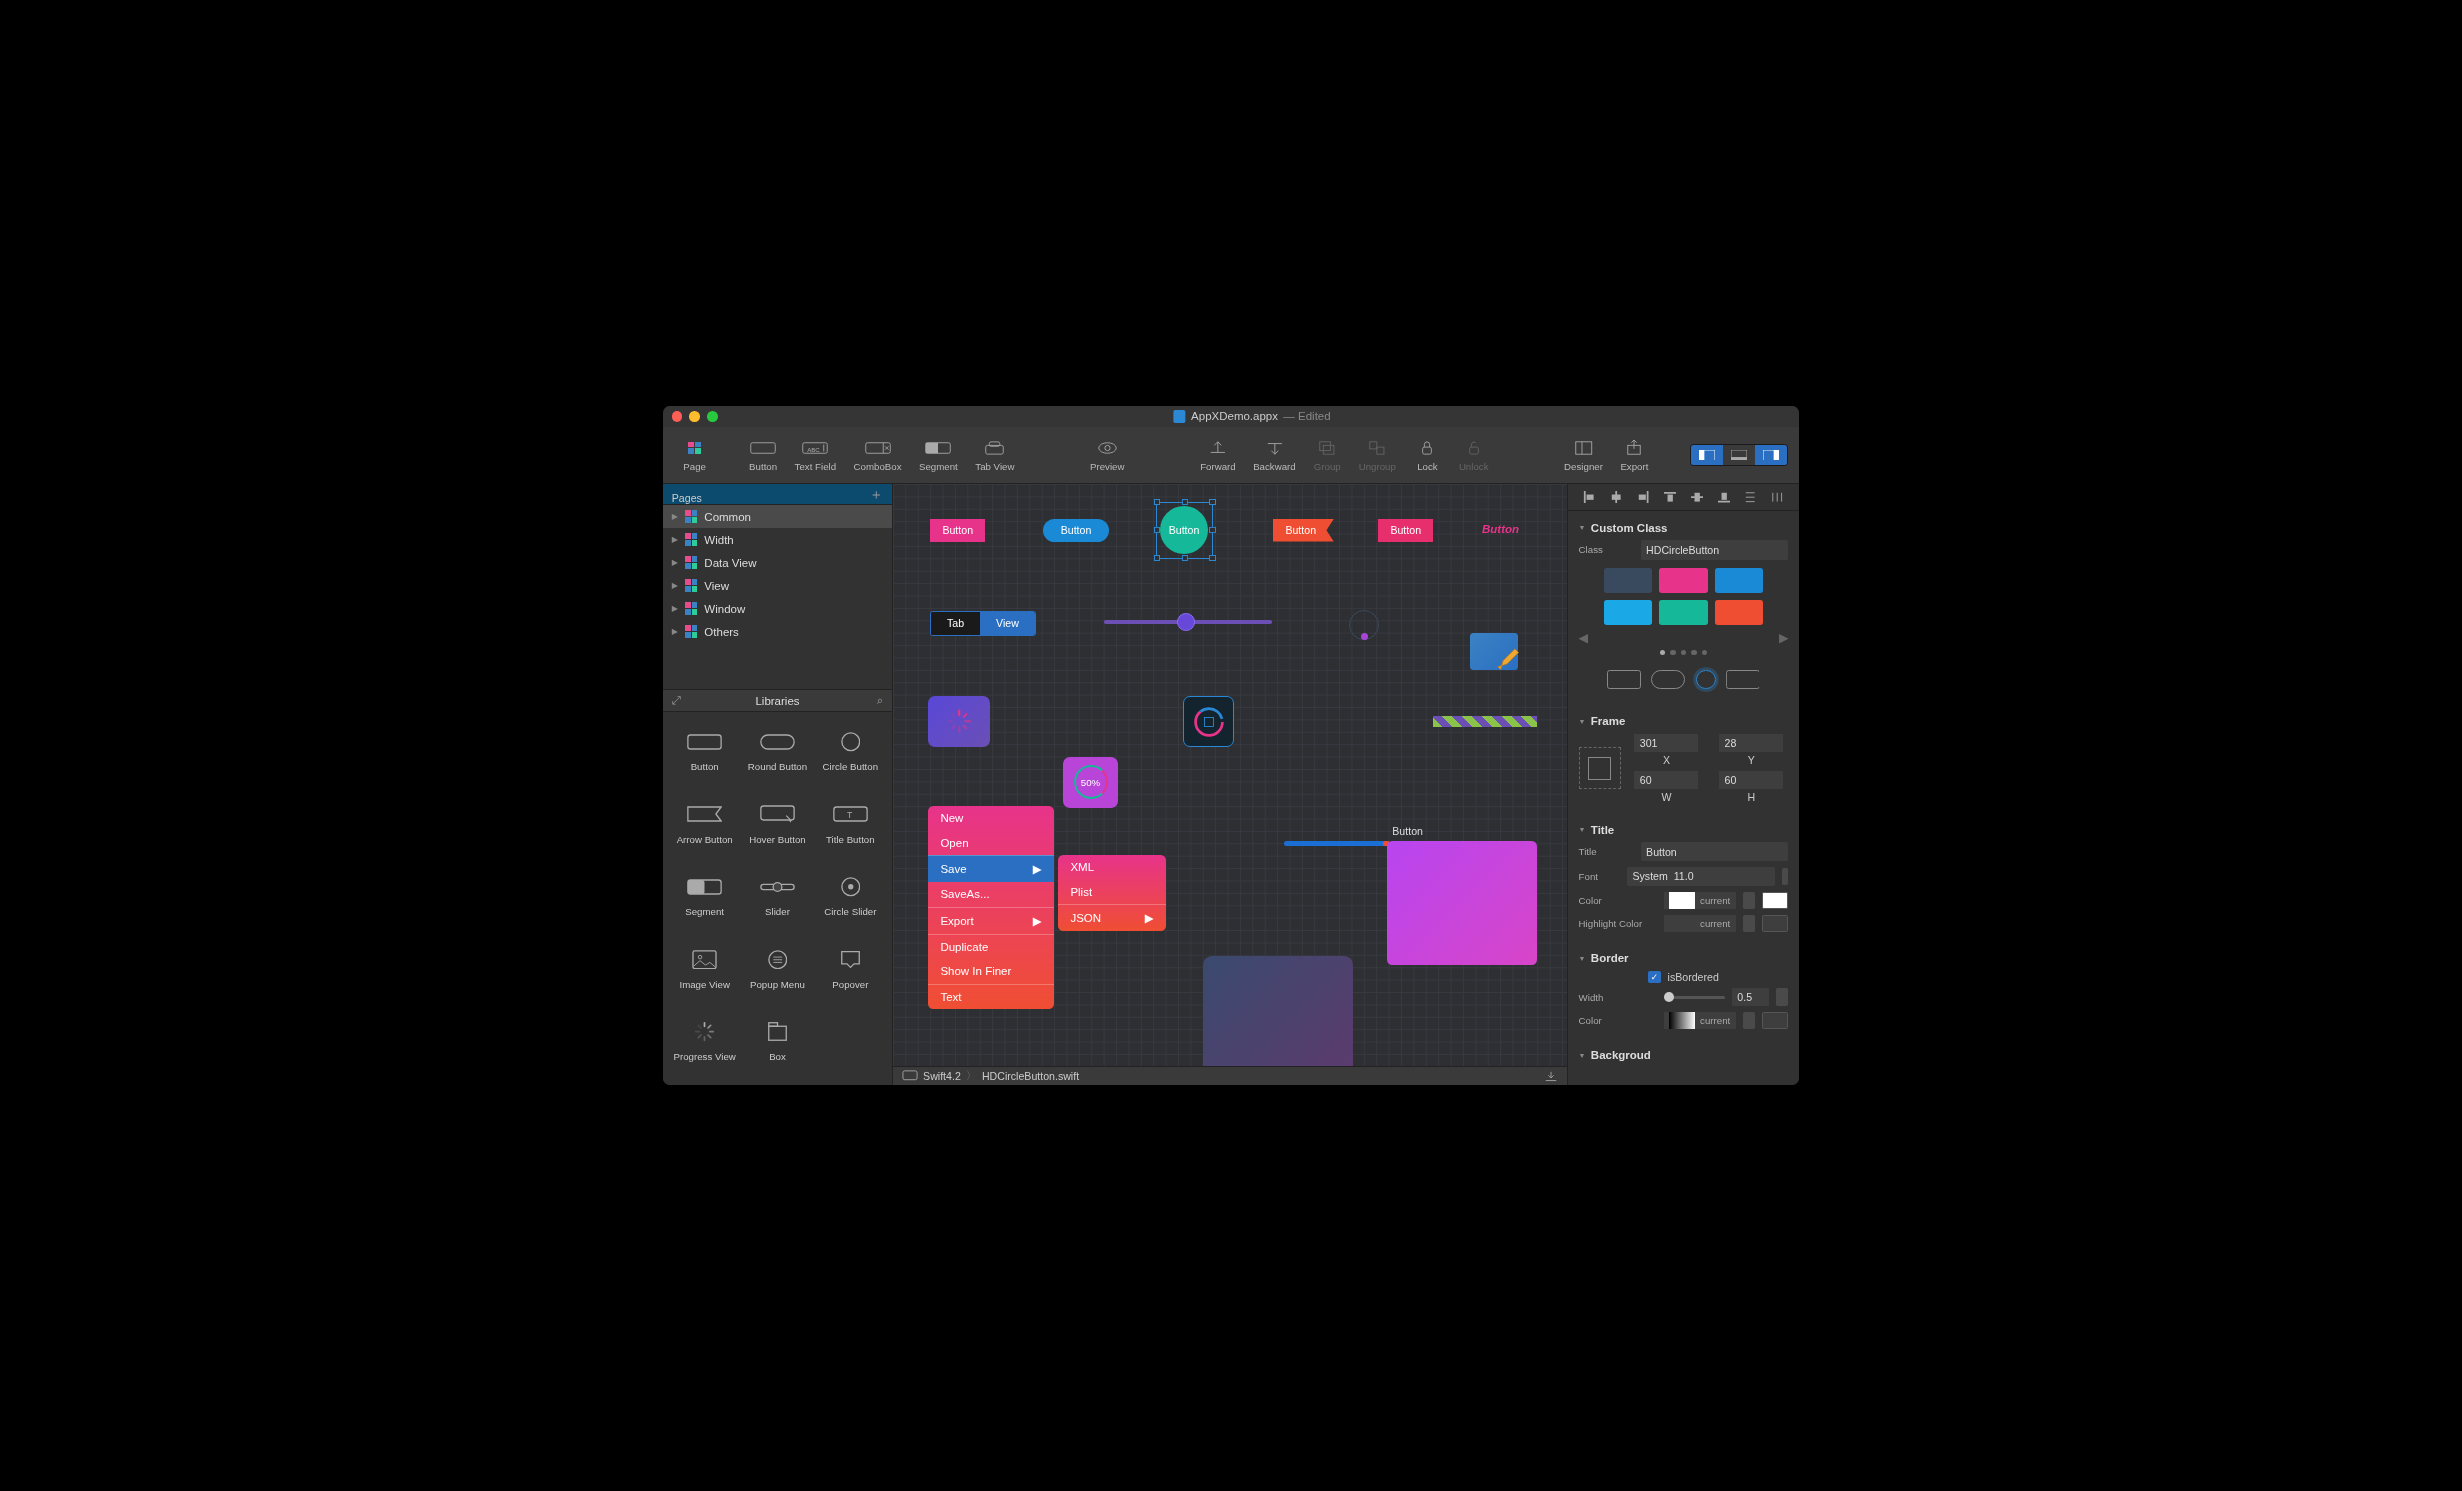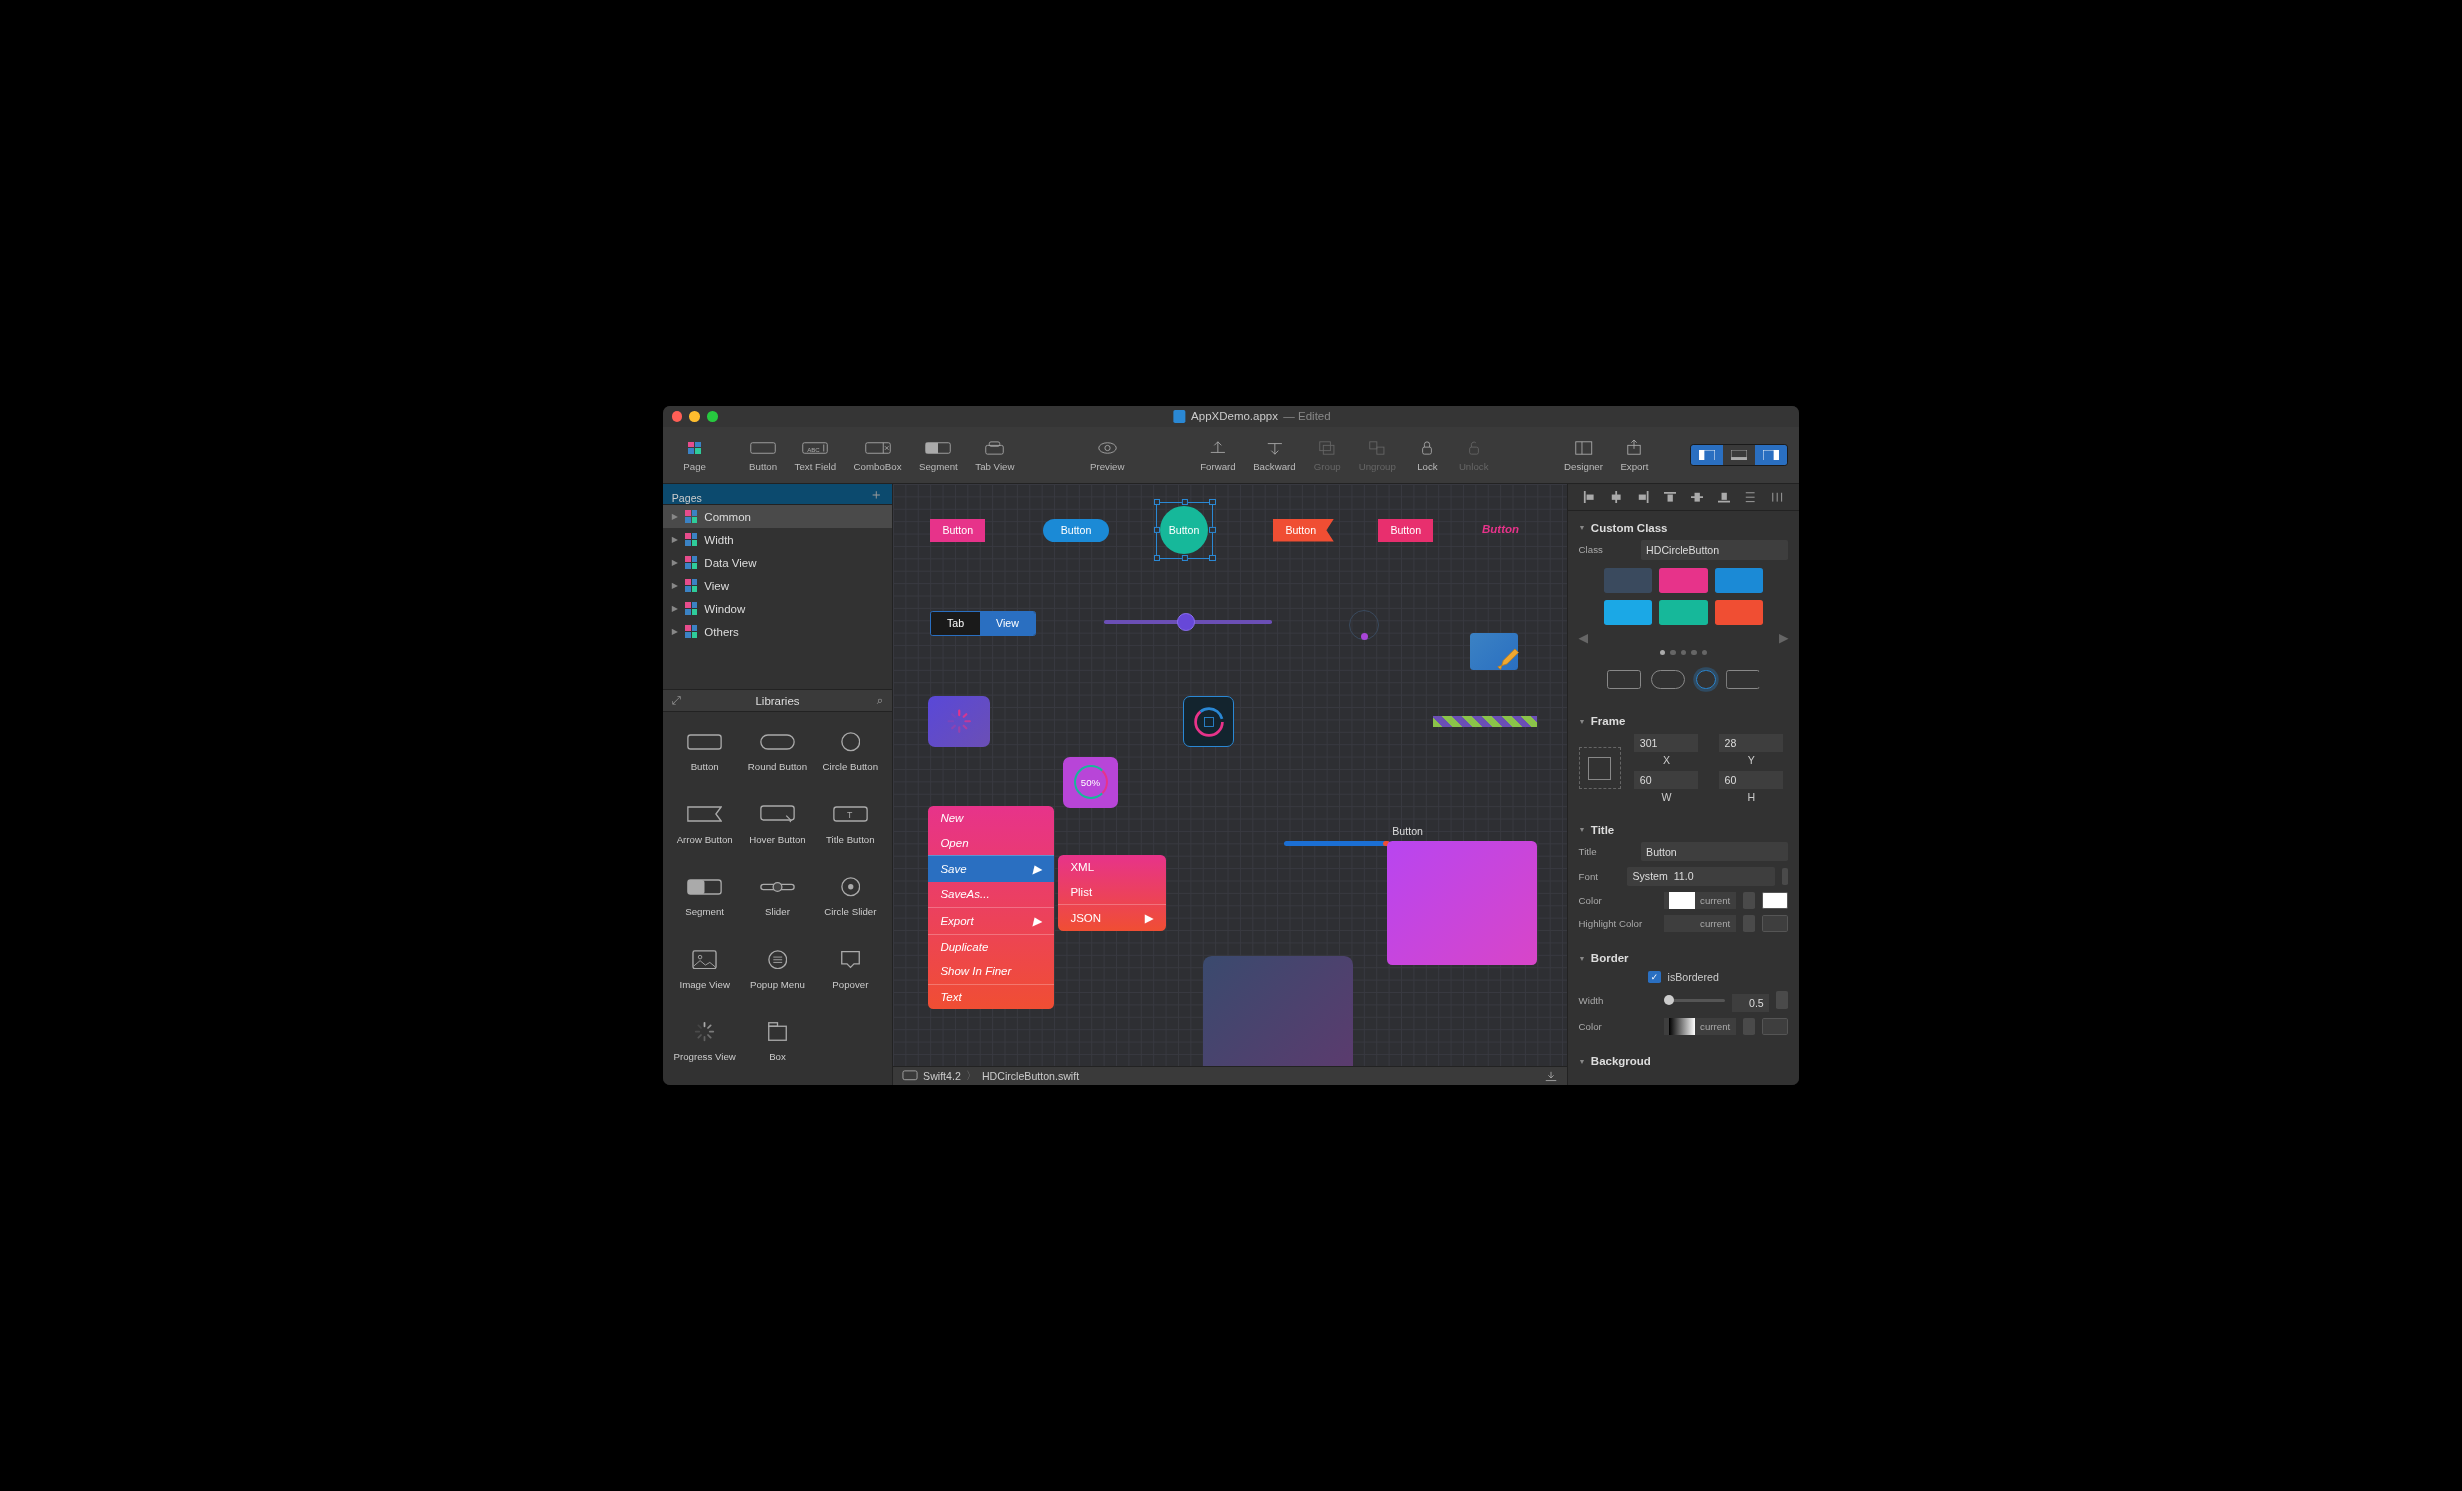--- a/index.html
+++ b/index.html
@@ -56,21 +56,21 @@
 .c-slider::after{content:'';position:absolute;width:7px;height:7px;background:#a845d8;border-radius:50%;bottom:-1.8px;left:10.6px}
 .imgview { width:48px; height:37px; background:linear-gradient(135deg,#3b82c4,#2a6fc1); border-radius:3.5px; position:relative; }
 .pencil { position:absolute; right:-3.5px; bottom:-3.5px; width:25px; height:25px; }
 .prog1 { width:62px; height:51px; background:linear-gradient(135deg,#5948d8,#6b4fb5); border-radius:7px; display:flex; align-items:center; justify-content:center; }
 .prog2 { width:55px; height:51px; background:#b845d8; border-radius:7px; display:flex; align-items:center; justify-content:center; position:relative; }
 .prog2-ring{width:34px;height:34px;border:2.7px solid #16b89a;border-right-color:#e7338a;border-radius:50%;display:flex;align-items:center;justify-content:center;color:#fff;font-size:9.7px}
 .prog3 { width:51px; height:51px; background:#13242e; border:0.9px solid #2a88d4; border-radius:7px; display:flex; align-items:center; justify-content:center; }
 .bar { width:106px; height:5.3px; background:#1b6fd4; border-radius:2.7px; position:relative; }
 .bar::after{content:'';position:absolute;right:0;width:7px;height:5.3px;background:#f04e33;border-radius:2.7px}
 .stripes { width:104px; height:10.6px; background:repeating-linear-gradient(45deg,#8bc34a 0 7px,#6b4fb5 7px 14px); }
-.menu { width:126px; background:linear-gradient(180deg,#e7338a,#f04e33); border-radius:5.3px; overflow:hidden; font-size:11.5px; color:#fff;font-style:italic; }
+.menu { width:126px; background:linear-gradient(180deg,#e7338a,#f04e33); border-radius:5.3px; overflow:hidden; font-size:11.5px; color:#fff; }
 .menu-item { padding:6.2px 12.4px; display:flex; justify-content:space-between; align-items:center; }
 .menu-item.hl { background:#2a6fc1; }
 .menu-sep { border-top:0.9px solid rgba(255,255,255,.25); }
 .submenu { width:108px; background:linear-gradient(180deg,#e7338a,#f04e33); border-radius:5.3px; overflow:hidden; font-size:11.5px; color:#fff; }
 .popover { width:150px; height:133px; background:linear-gradient(135deg,#3a4a6e,#5e3a6e); border-radius:8.8px; position:relative; }
 .popover::after{content:'';position:absolute;bottom:-12.4px;left:50%;transform:translateX(-50%);border:8.8px solid transparent;border-top-color:#4e3a6e}
 .box-grad { width:150px; height:124px; background:linear-gradient(135deg,#b845f0,#d845c8); border-radius:5.3px; }
 .box-label { position:absolute; top:-16px; left:5.3px; color:#ddd; font-size:10.6px; }
 .breadcrumb { position:absolute; bottom:0; left:0; right:0; height:19.5px; background:#3a3a3a; display:flex; align-items:center; padding:0 8.8px; gap:5.3px; color:#ccc; font-size:10.6px; border-top:0.9px solid #222; }
 .right-panel { width:232px; background:#323232; border-left:0.9px solid #222; overflow:auto; color:#ccc; font-size:10.6px; }
@@ -759,21 +759,21 @@
 
       <div class="section">
         <div class="section-h">Border</div>
         <div class="prop-row" style="justify-content:center">
             <div class="check">✓</div>
             <span>isBordered</span>
           </div>
         <div class="prop-row">
             <div class="prop-label">Width</div>
             <div class="width-slider"></div>
-            <input class="small-input" style="width: 37px; text-align: right; margin-top: 6px;" value="0.5">
+            <input class="small-input" style="width: 37px; text-align: left;" value="0.5">
             <div class="stepper"></div>
           </div>
         <div class="prop-row">
             <div class="prop-label">Color</div>
             <div class="color-current">
               <div style="flex:1;height:100%;background:linear-gradient(90deg,#000,#fff);margin-right:5.3px"></div>
               <span>current</span>
             </div>
             <div class="stepper"></div>
             <div class="color-well" style="background:#3e3e3e"></div>

